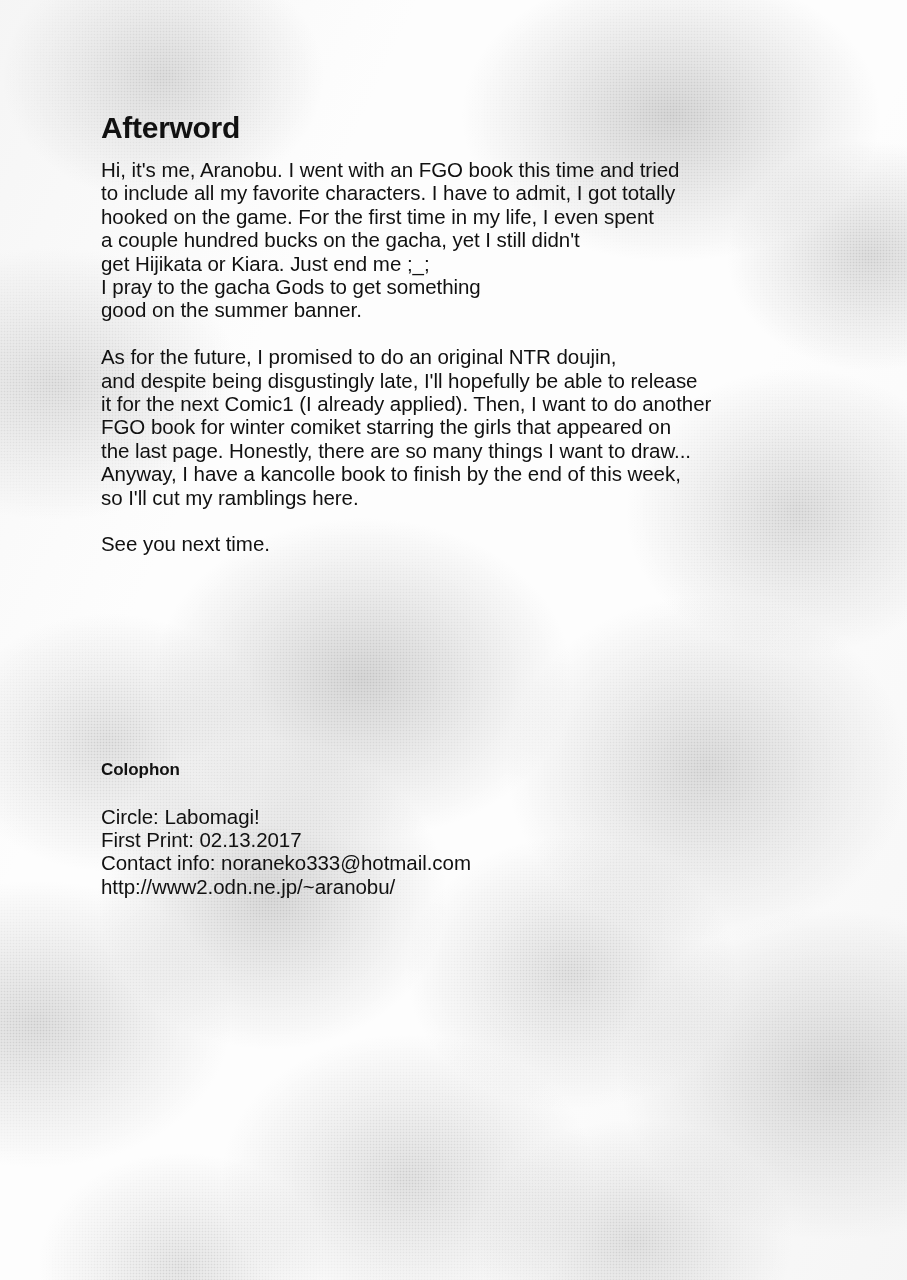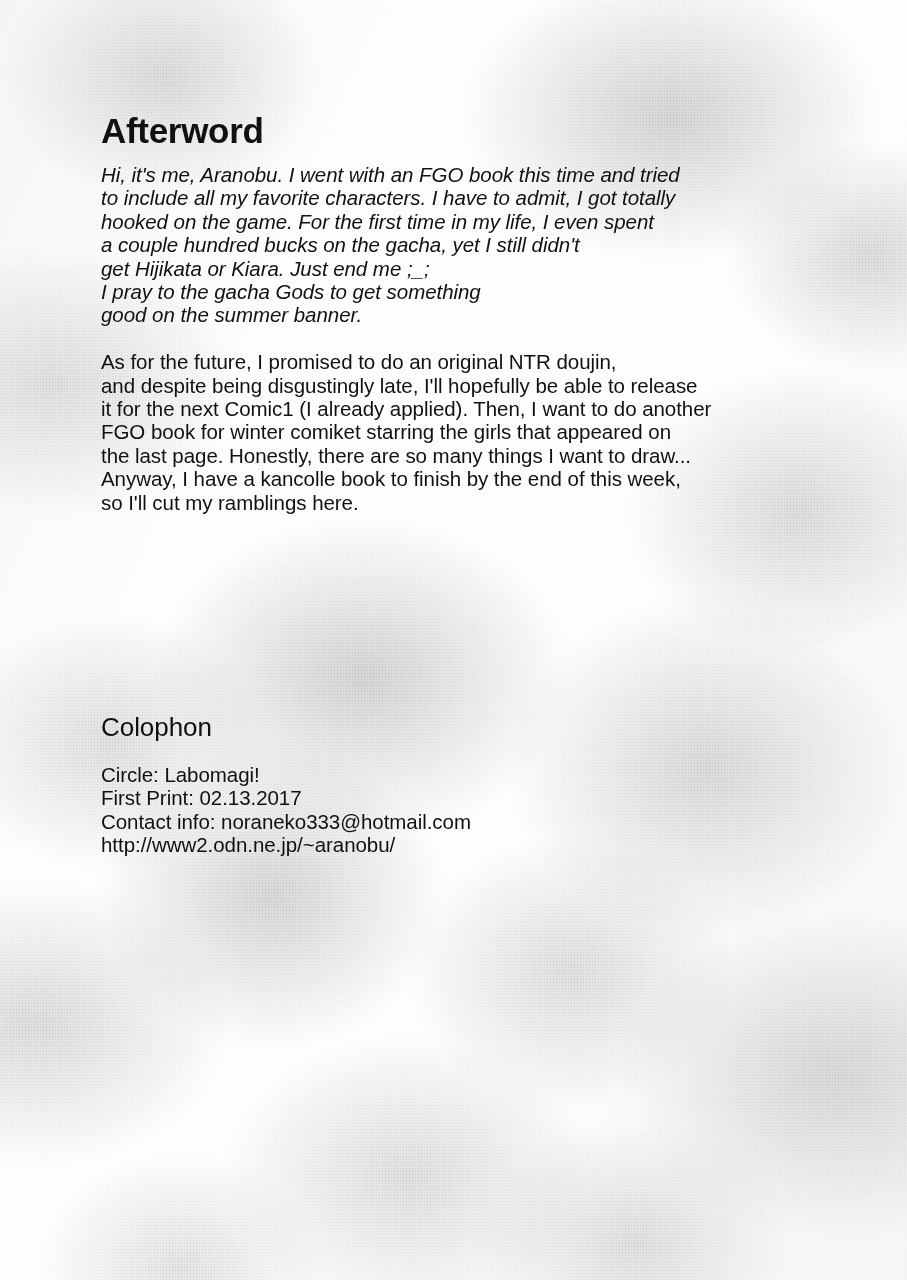--- a/index.html
+++ b/index.html
@@ -95,43 +95,43 @@
   
   .content {
     position: absolute;
     left: 101px;
     top: 0;
     width: 700px;
     z-index: 5;
   }
 
   .page-title {
-    font-size: 35px;
+    font-size: 30px;
     font-weight: bold;
     letter-spacing: -0.3px;
     line-height: 1;
     margin: 0;
     padding-top: 113px;
   }
 
   .body-block {
     font-size: 20.5px;
     line-height: 23.4px;
     white-space: pre-line;
     margin: 0;
     letter-spacing: -0.05px;
   }
 
-  #afterword-para-1 { padding-top: 15px; font-style: italic; }
+  #afterword-para-1 { padding-top: 15px; }
   #afterword-para-2 { padding-top: 23.4px; }
   #afterword-signoff { padding-top: 23.4px; }
 
   .colophon-heading {
-    font-size: 26px;
-    font-weight: normal;
+    font-size: 17px;
+    font-weight: bold;
     line-height: 23.4px;
     margin: 0;
     padding-top: 202px;
     letter-spacing: -0.05px;
   }
 
   #colophon-details { padding-top: 23.4px; }
   #colophon-credits { padding-top: 23.4px; }
 </style>
 </head>
@@ -156,20 +156,21 @@
 good on the summer banner.</p>
 
     <p class="body-block" id="afterword-para-2">As for the future, I promised to do an original NTR doujin,
 and despite being disgustingly late, I'll hopefully be able to release
 it for the next Comic1 (I already applied). Then, I want to do another
 FGO book for winter comiket starring the girls that appeared on
 the last page. Honestly, there are so many things I want to draw...
 Anyway, I have a kancolle book to finish by the end of this week,
 so I'll cut my ramblings here.</p>
 
+    <p class="body-block" id="afterword-signoff">See you next time.</p>
 
     <h2 class="colophon-heading">Colophon</h2>
 
     <p class="body-block" id="colophon-details">Circle: Labomagi!
 First Print: 02.13.2017
 Contact info: noraneko333@hotmail.com
                       http://www2.odn.ne.jp/~aranobu/</p>
 
 
   </div>

